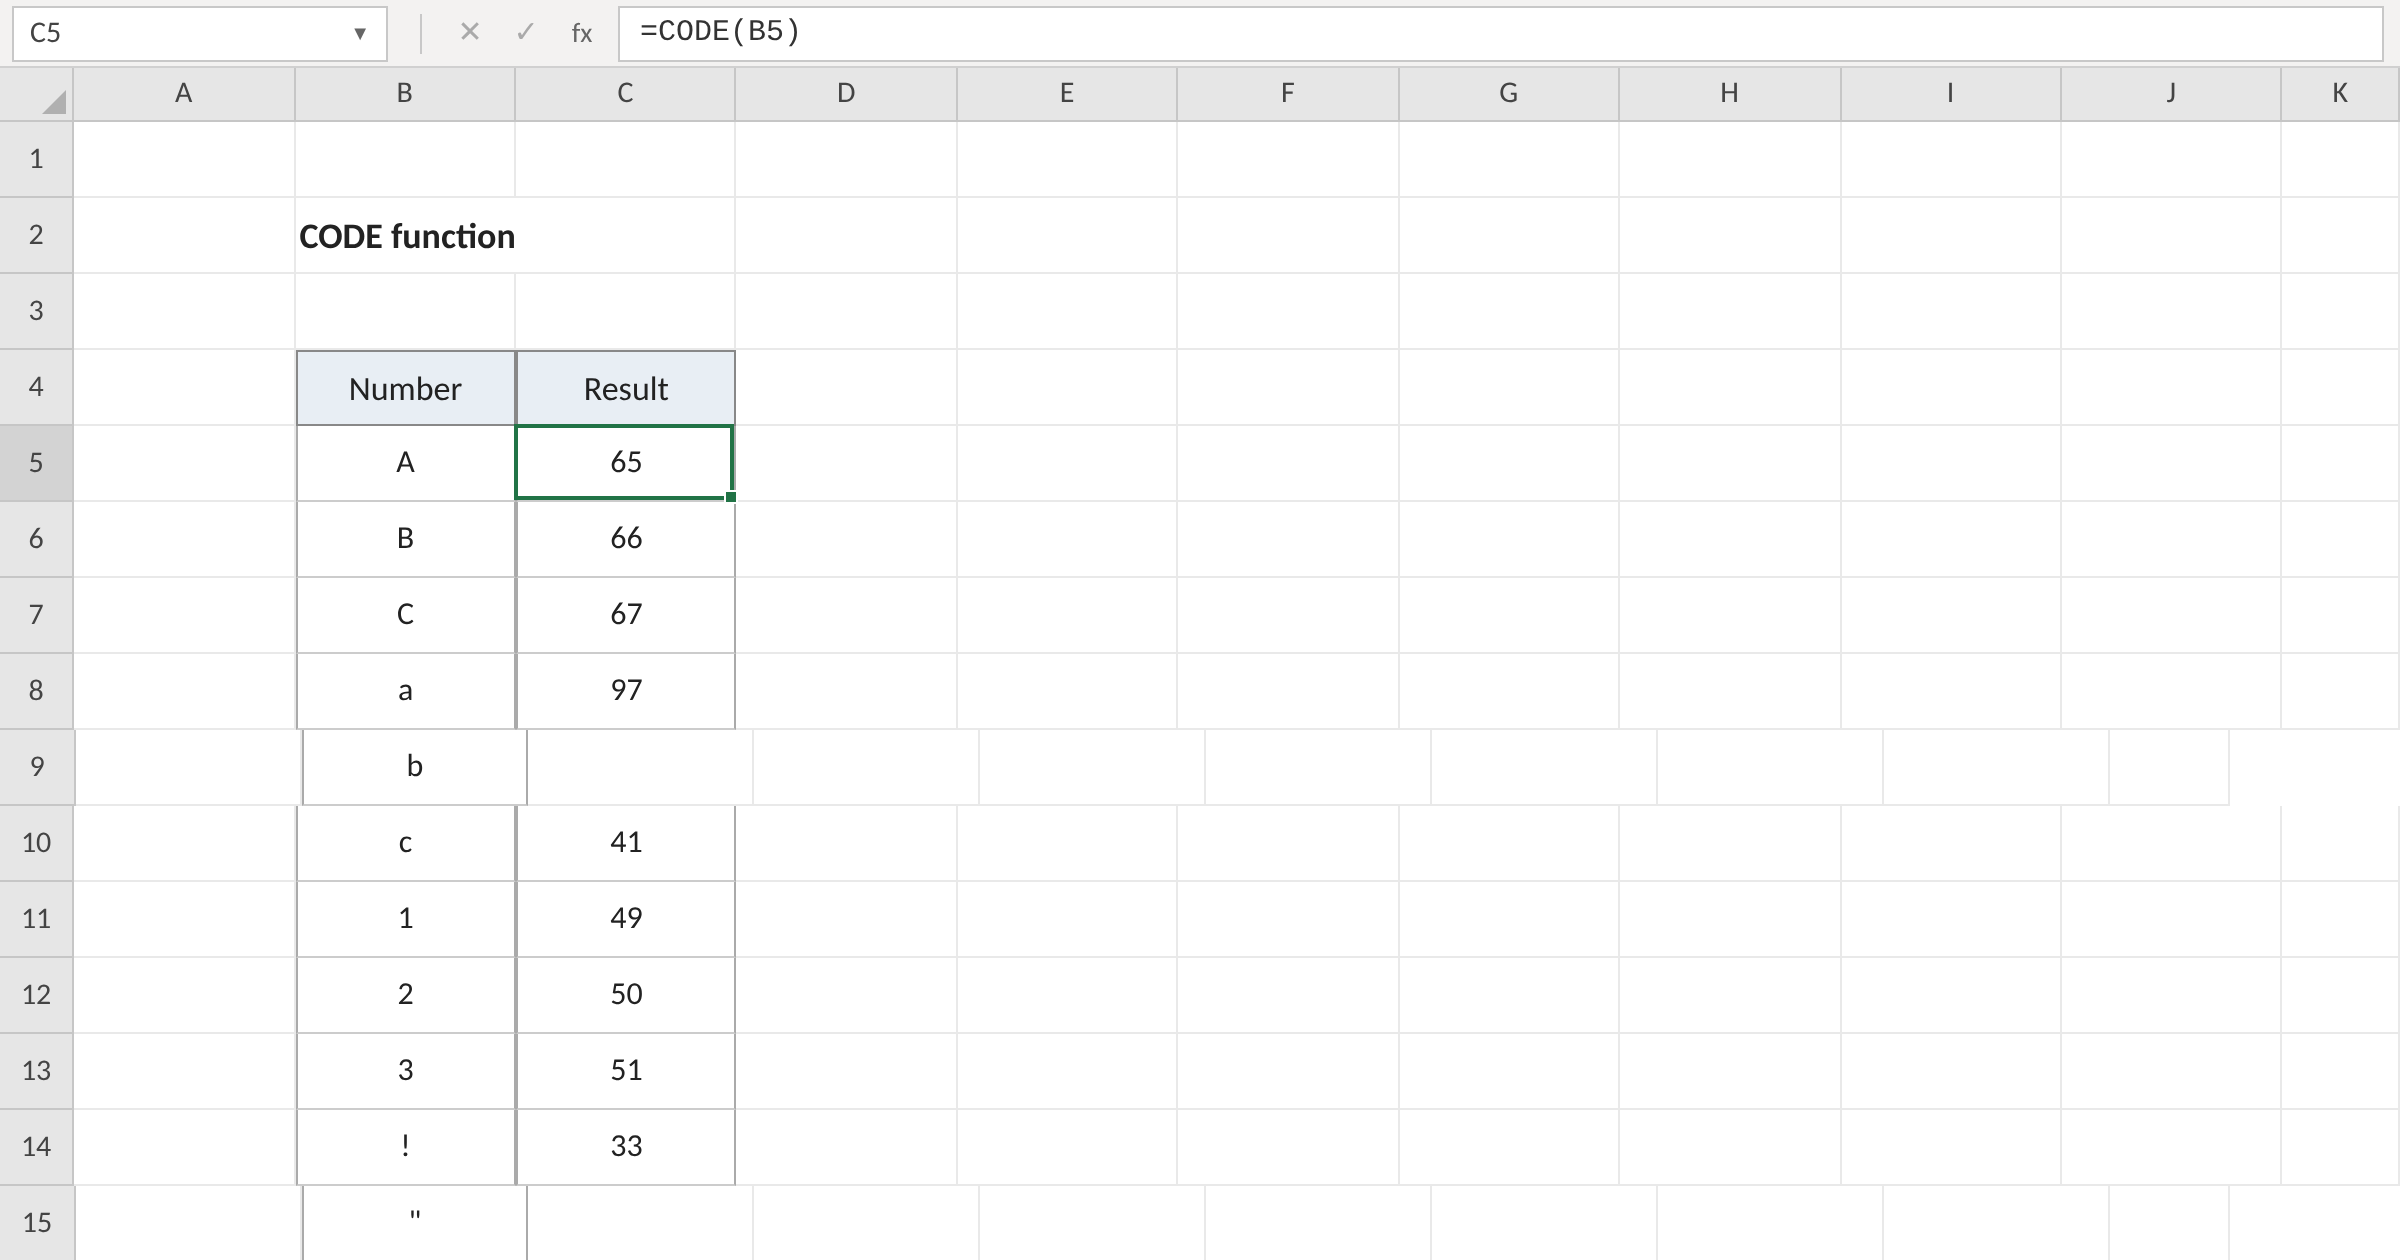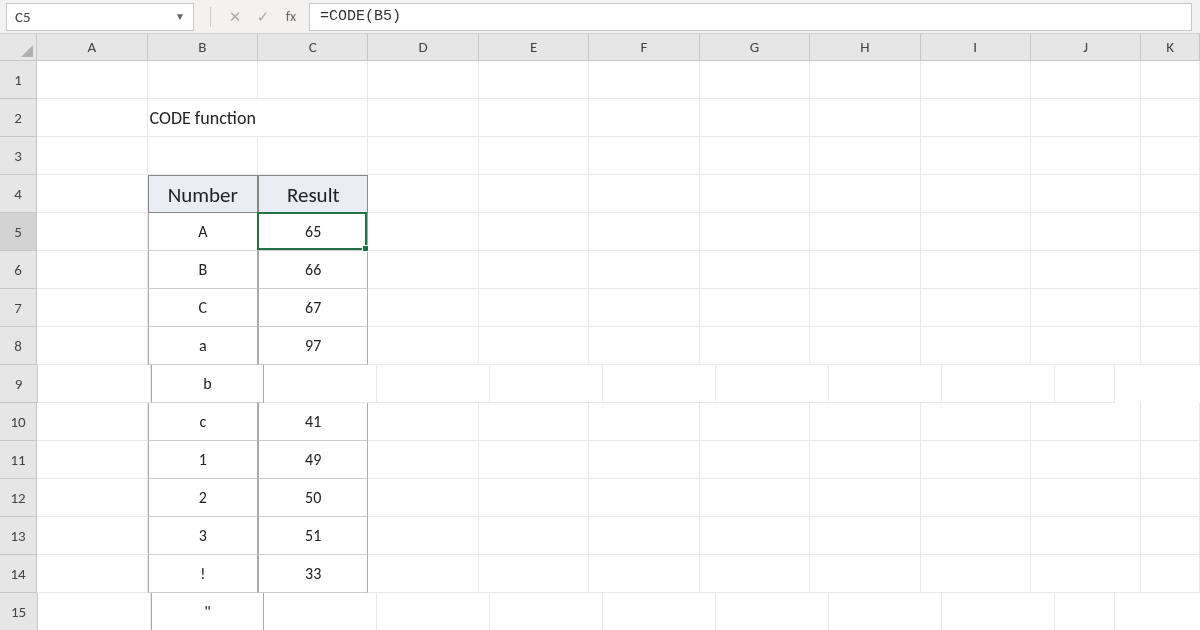--- a/index.html
+++ b/index.html
@@ -120,31 +120,31 @@
       border-right: 1px solid #e9e9e9;
       border-bottom: 1px solid #e9e9e9;
       font-size: 16px;
       color: #222;
       line-height: 38px;
       text-align: center;
       position: relative;
     }
     
     .title-cell {
-      text-align: left;
+      text-align: center;
       padding-left: 2px;
-      font-weight: normal;
+      font-weight: bold;
       font-size: 18px;
       color: #222;
     }
     
     .table-header {
       background: #e8eef4;
       border: 1px solid #888;
-      font-size: 21px;
+      font-size: 17px;
       color: #222;
     }
     .table-header.left { border-right: 1px solid #888; }
     .table-body {
       border-left: 1px solid #aaa;
       border-right: 1px solid #aaa;
       border-bottom: 1px solid #ccc;
     }
     .table-body.left { border-right: 1px solid #aaa; }
     

